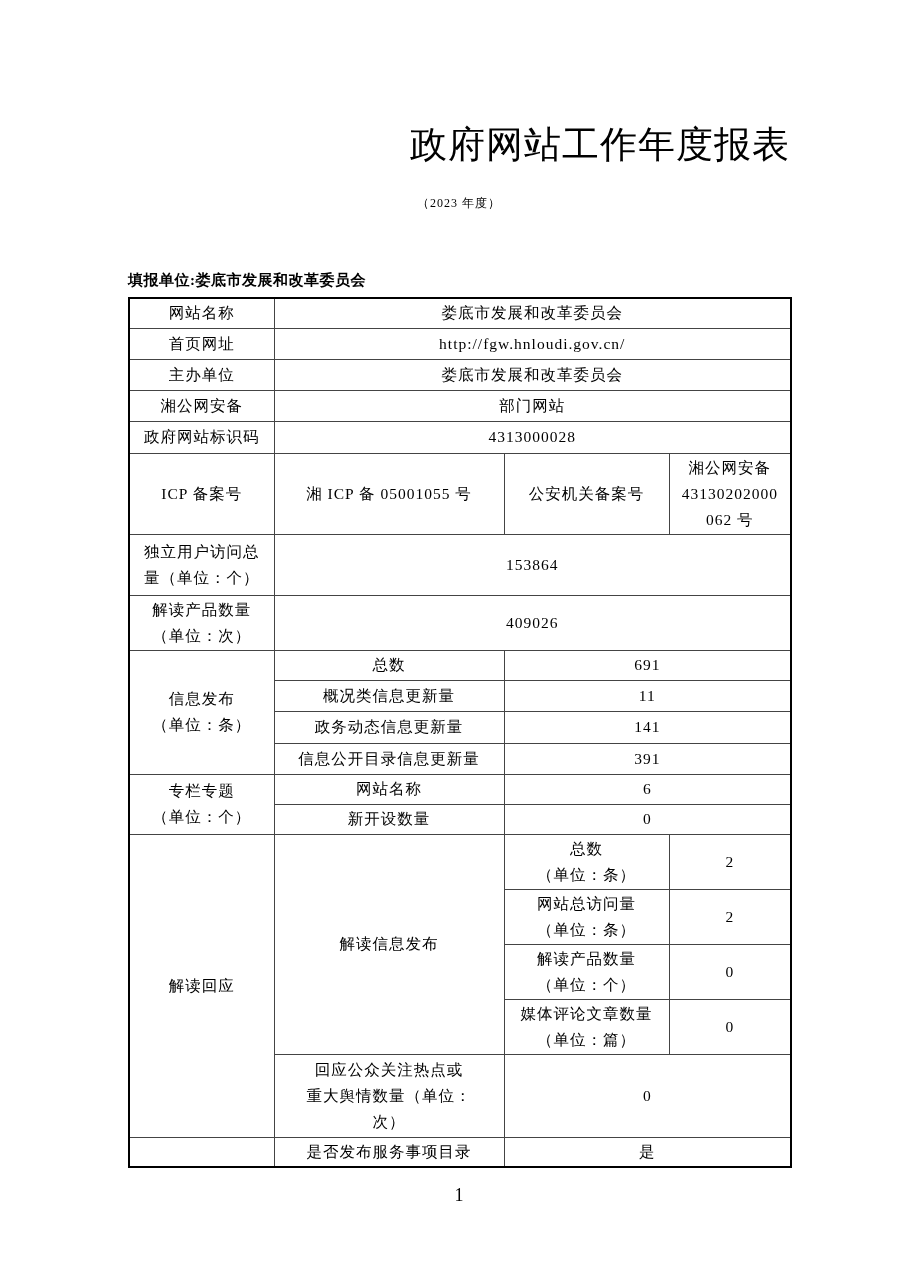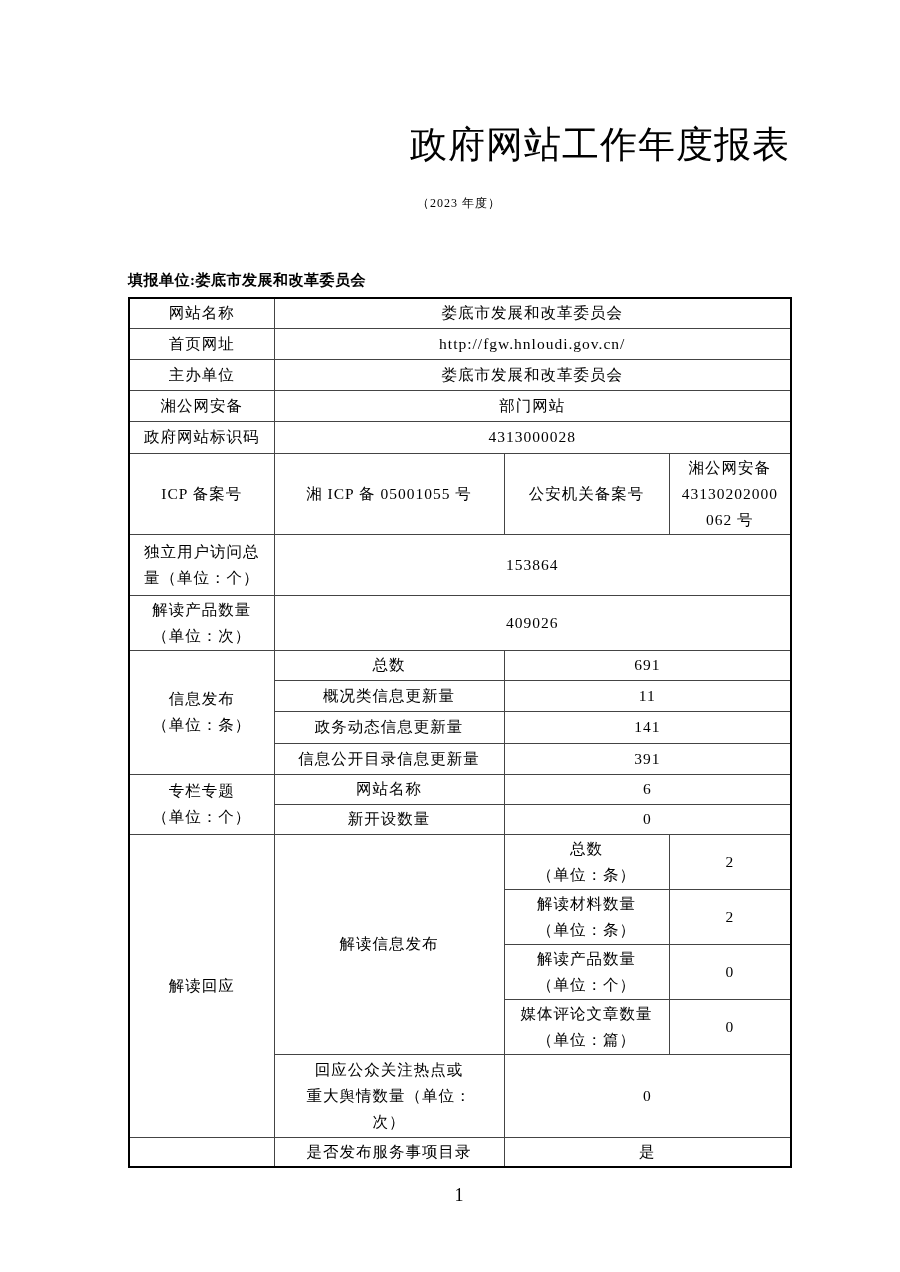--- a/index.html
+++ b/index.html
@@ -167,21 +167,21 @@
         <td colspan="2">0</td>
       </tr>
       <tr style="height:52px">
         <td rowspan="5">解读回应</td>
         <td rowspan="4">解读信息发布</td>
         <td>总数
 （单位：条）</td>
         <td>2</td>
       </tr>
       <tr style="height:52px">
-        <td>解读材料数量
+        <td>网站总访问量
 （单位：条）</td>
         <td>2</td>
       </tr>
       <tr style="height:52px">
         <td>解读产品数量
 （单位：个）</td>
         <td>0</td>
       </tr>
       <tr style="height:52px">
         <td>媒体评论文章数量

